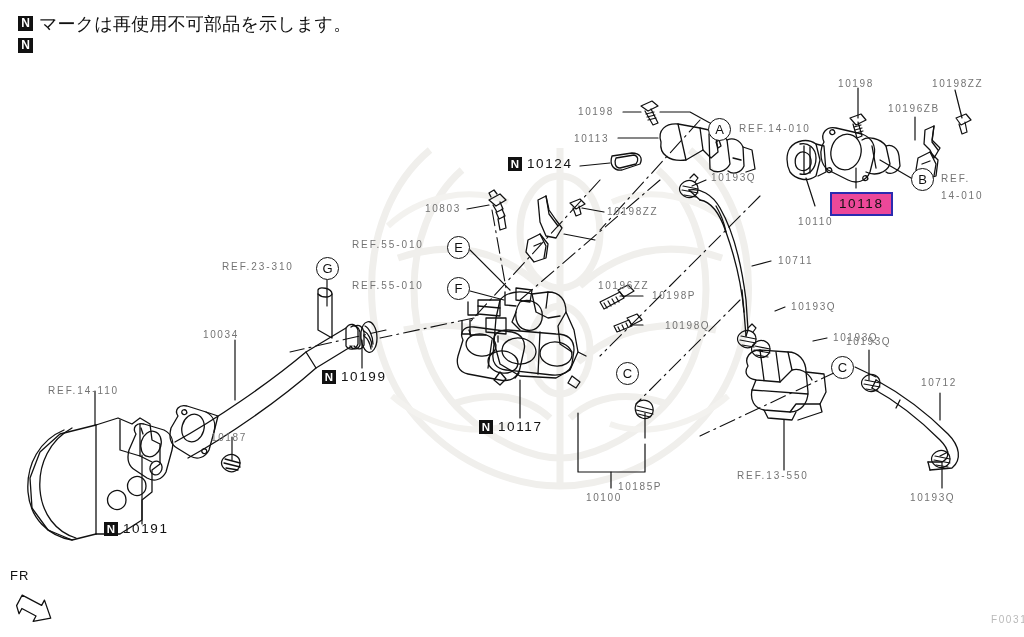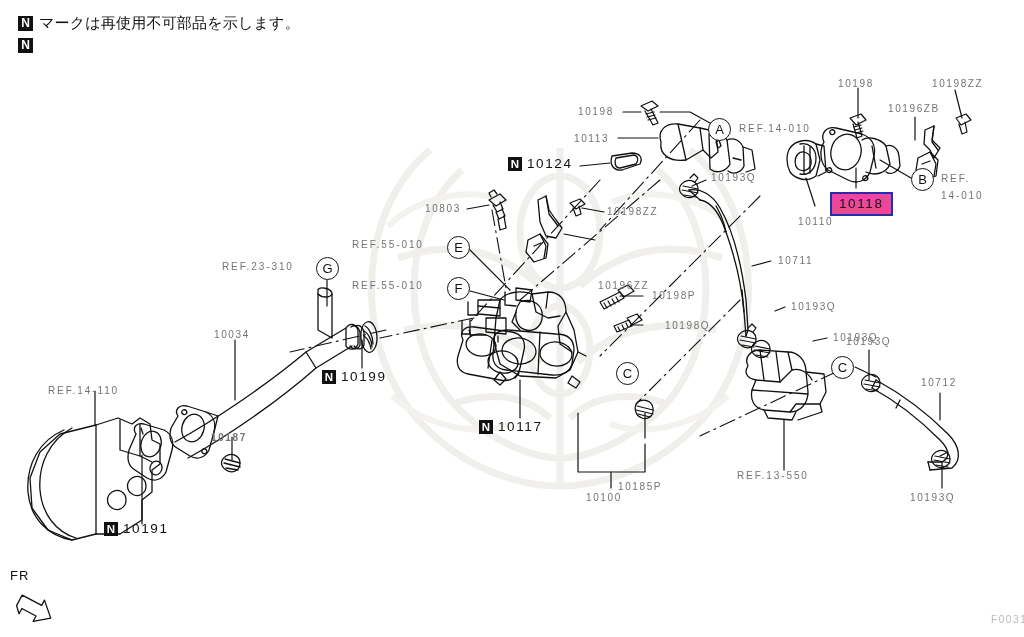--- a/index.html
+++ b/index.html
@@ -12,21 +12,21 @@
   #stage{position:absolute;left:0;top:0;width:1024px;height:637px;}
 
   
   .legend{position:absolute;left:18px;top:14px;}
   .legend-row{display:flex;align-items:center;height:19px;margin-bottom:3px;}
   .nbadge{
     display:inline-block;width:15px;height:15px;background:#111;color:#fff;
     font-size:12px;line-height:15px;text-align:center;font-weight:bold;
     font-family:"Liberation Sans",sans-serif;margin-right:6px;flex:none;
   }
-  .legend-jp{font-size:15px;letter-spacing:.2px;white-space:nowrap;}
+  .legend-jp{font-size:18px;letter-spacing:.2px;white-space:nowrap;}
   .legend-en{font-size:12.5px;letter-spacing:2.3px;white-space:nowrap;}
 
   
   .lbl{
     position:absolute;font-size:10px;letter-spacing:1.6px;
     white-space:nowrap;color:#737373;line-height:15px;
   }
   .lbl.ref{letter-spacing:1.9px;}
   .lbl.two{line-height:17px;}
 
@@ -450,29 +450,29 @@
 
   <div class="lbl ref" style="left:222px;top:259px;">REF.23-310</div>
   <div class="circ" style="left:316px;top:257px;">G</div>
 
   <div class="lbl ref" style="left:352px;top:237px;">REF.55-010</div>
   <div class="circ" style="left:447px;top:236px;">E</div>
 
   <div class="lbl ref" style="left:352px;top:278px;">REF.55-010</div>
   <div class="circ" style="left:447px;top:277px;">F</div>
 
-  <div class="lbl" style="left:214px;top:327px;">10034</div>
+  <div class="lbl" style="left:203px;top:327px;">10034</div>
 
   <div class="nlbl" style="left:322px;top:369px;">
     <span class="nbadge">N</span>
     <span class="t">10199</span>
   </div>
 
   <div class="lbl ref" style="left:48px;top:383px;">REF.14-110</div>
-  <div class="lbl" style="left:211px;top:430px;font-weight:bold;">10187</div>
+  <div class="lbl" style="left:211px;top:430px;">10187</div>
 
   <div class="nlbl" style="left:104px;top:521px;">
     <span class="nbadge">N</span>
     <span class="t">10191</span>
   </div>
 
   <div class="nlbl" style="left:479px;top:419px;">
     <span class="nbadge">N</span>
     <span class="t">10117</span>
   </div>

